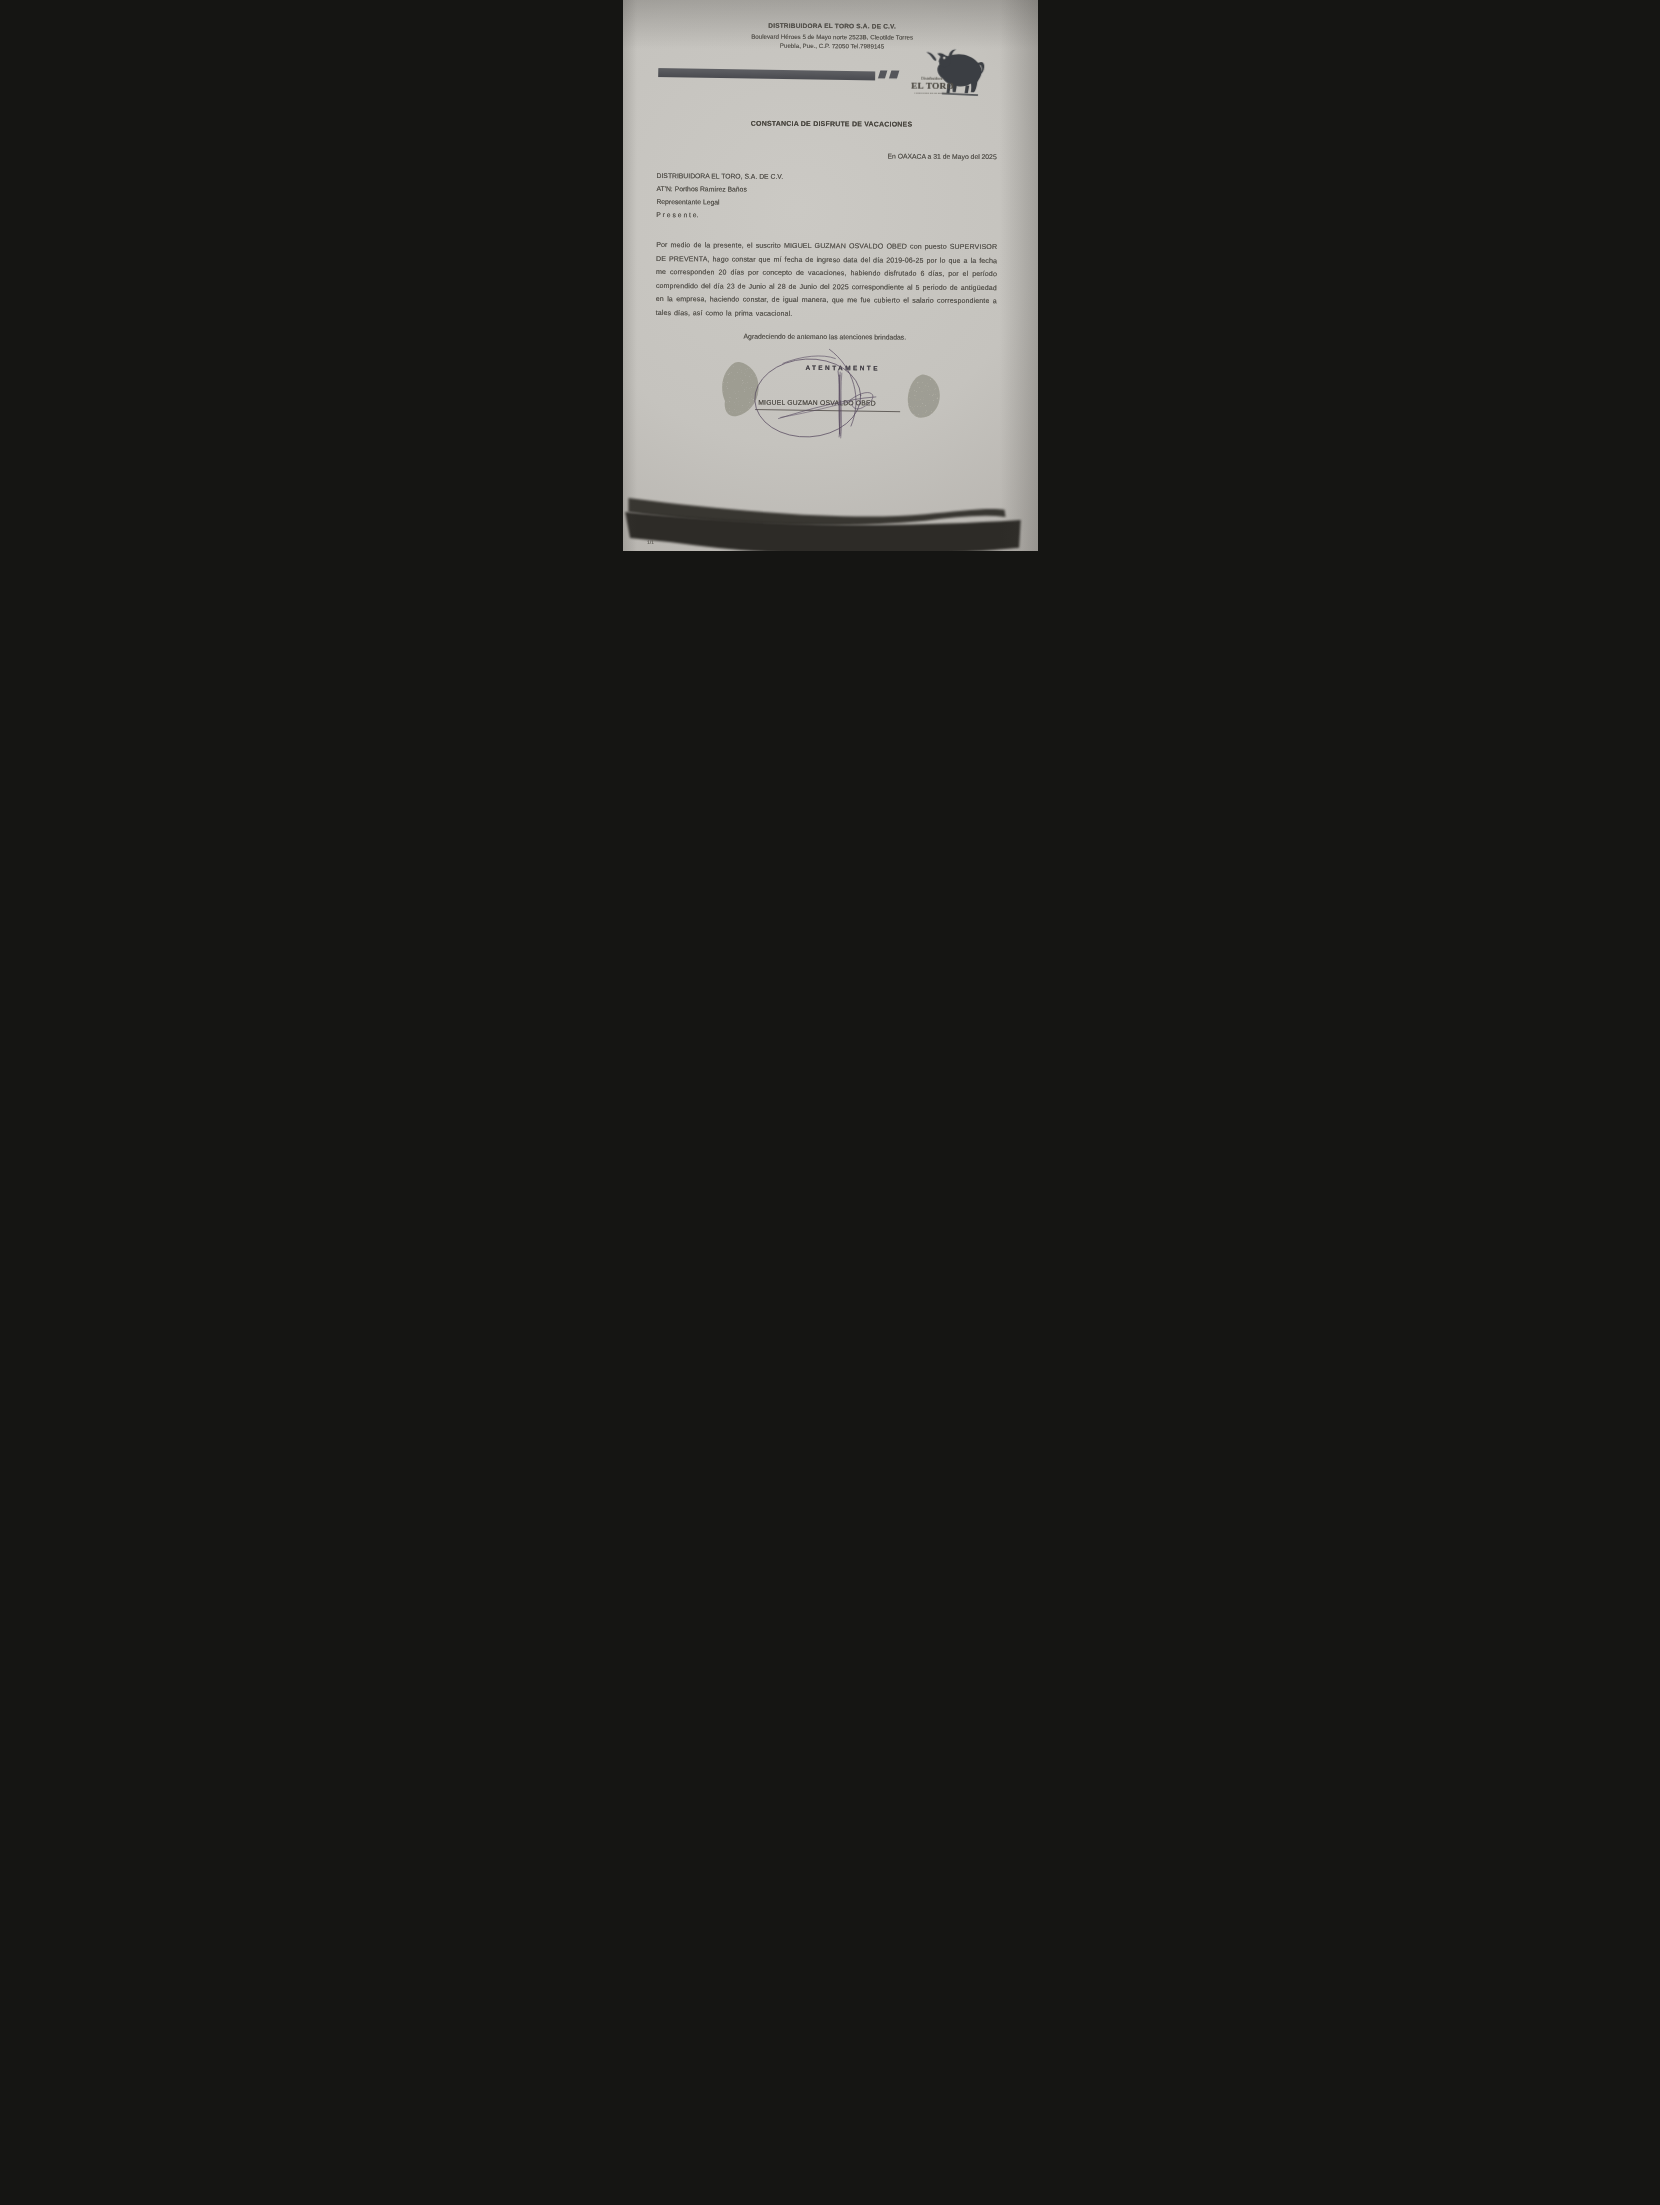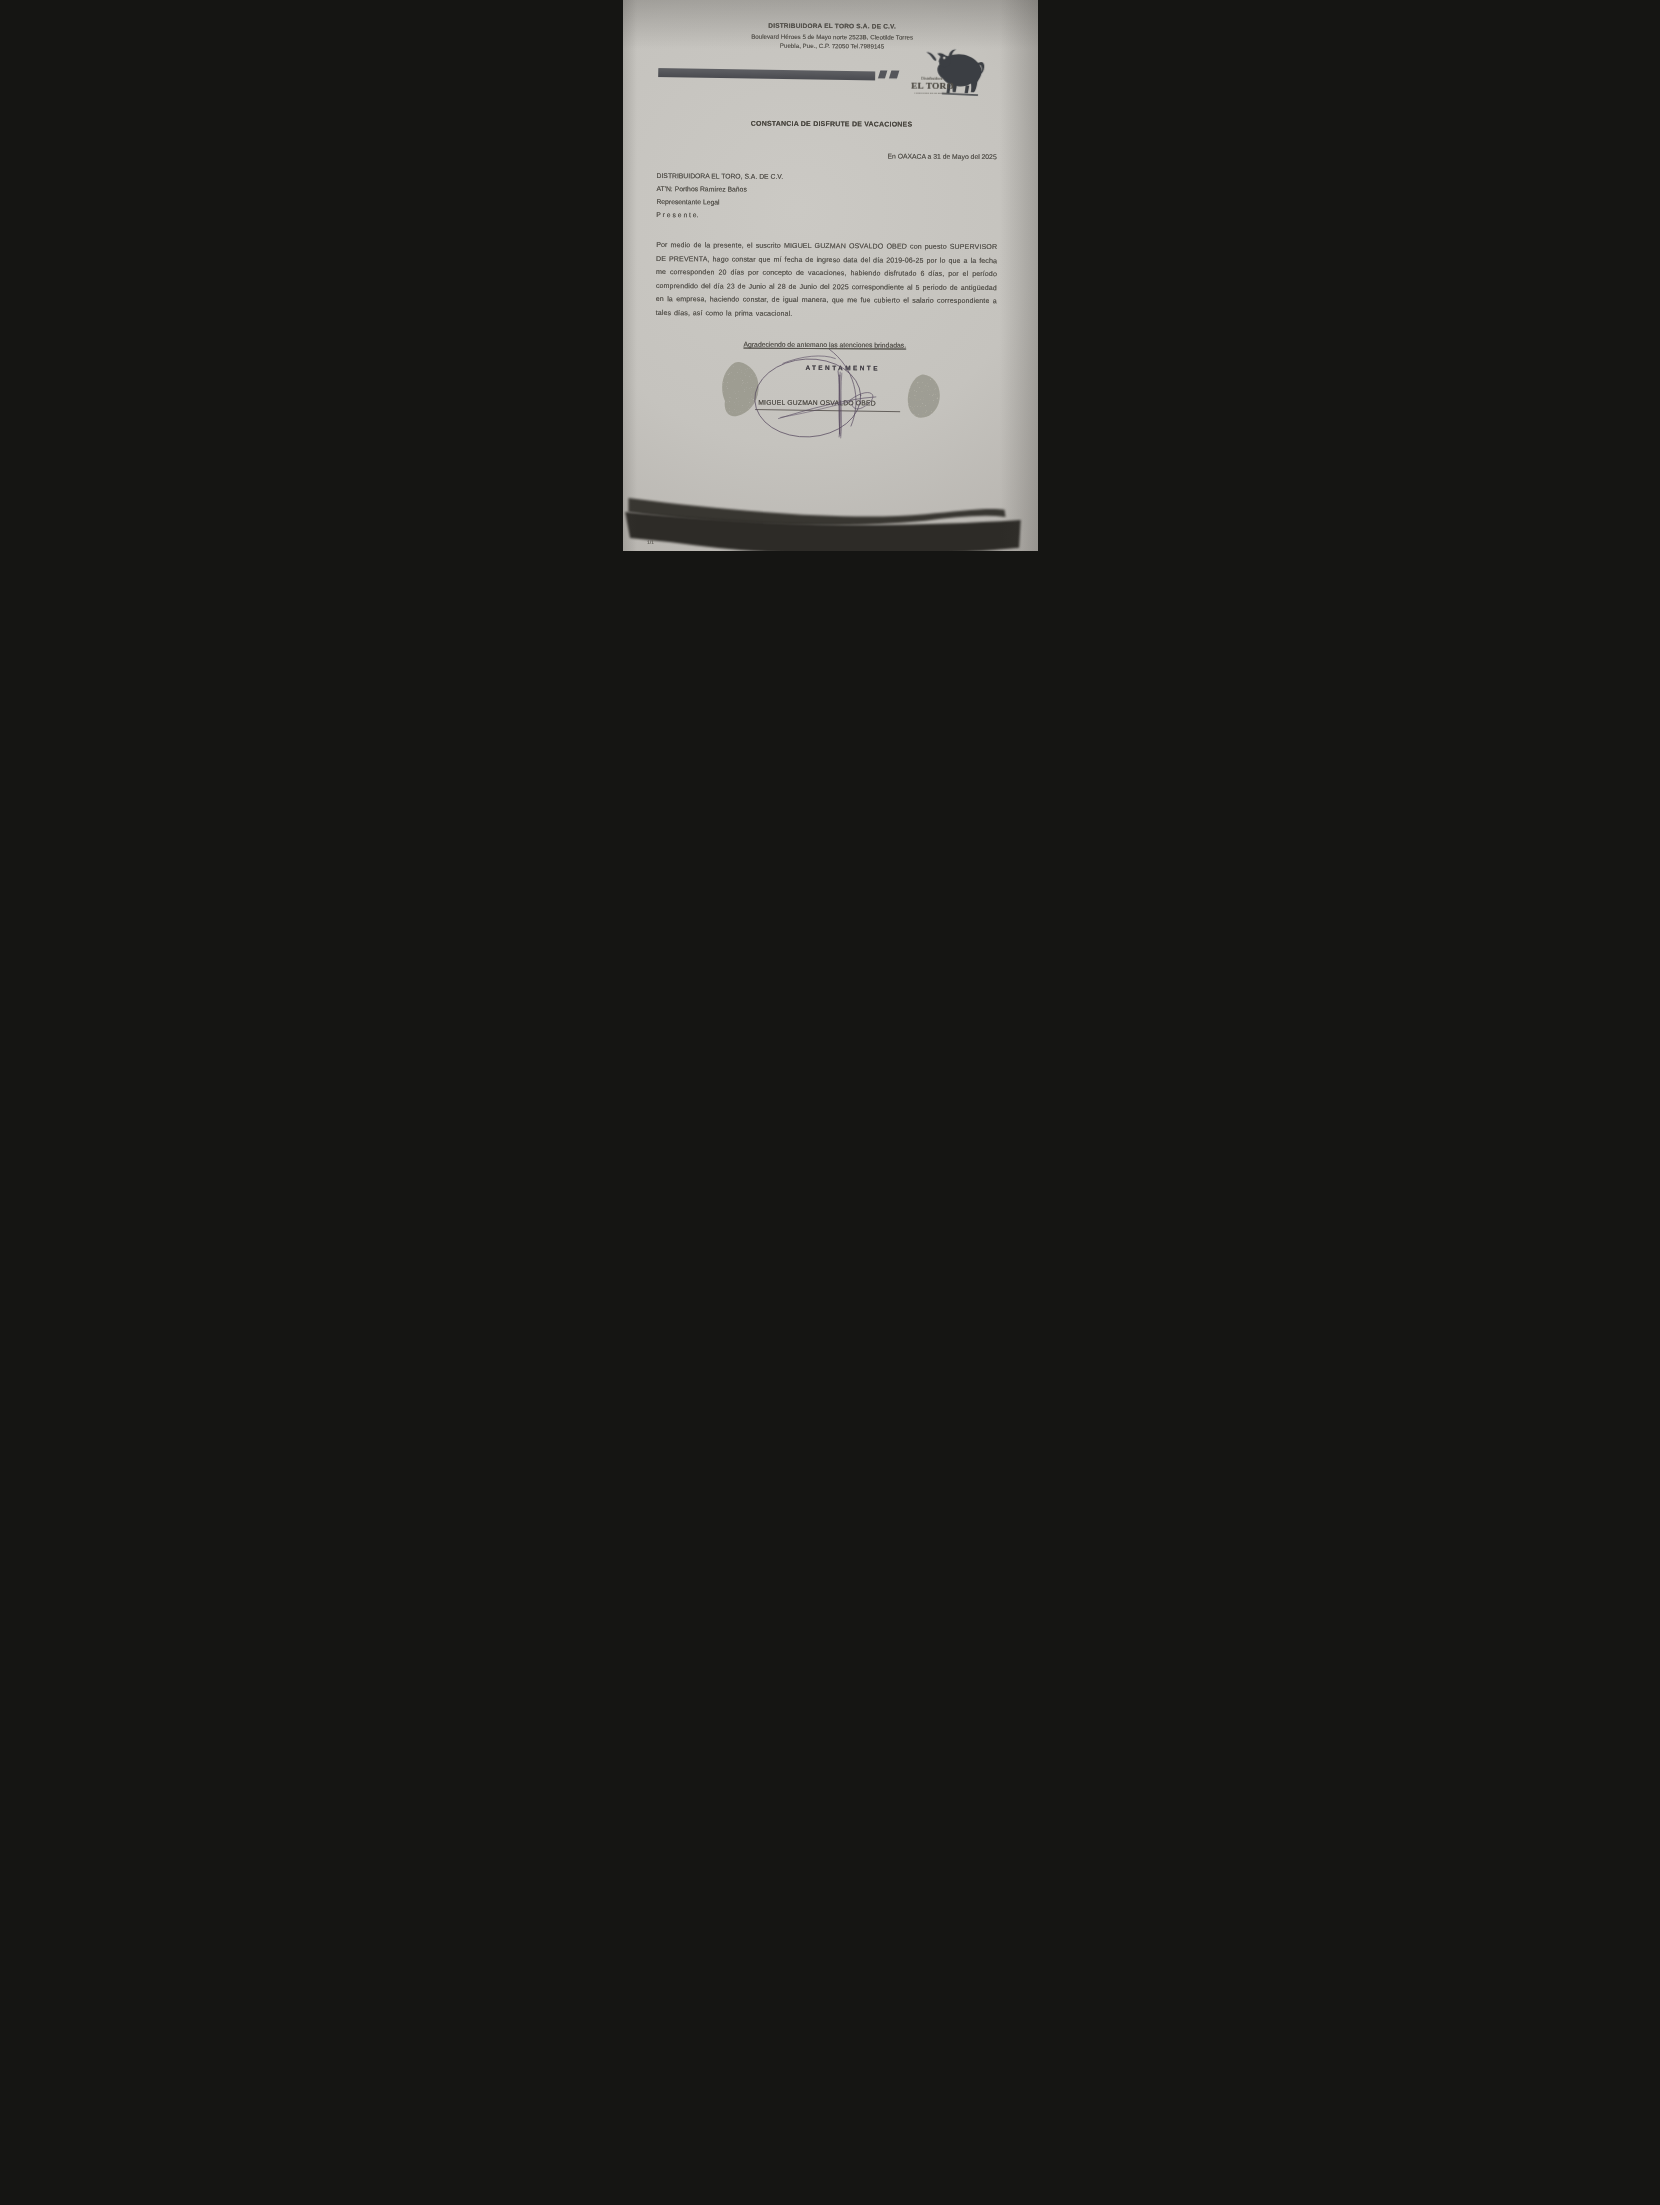--- a/index.html
+++ b/index.html
@@ -34,21 +34,21 @@
   .logo-main{left:284px;top:79px;width:49px;text-align:center;font-family:"Liberation Serif",serif;
     font-size:9.2px;font-weight:700;letter-spacing:0.3px;color:#504d46;filter:blur(0.2px);}
   .logo-tag{left:284px;top:90px;width:49px;text-align:center;font-family:"Liberation Serif",serif;
     font-size:2.4px;letter-spacing:0.1px;color:#6c6961;filter:blur(0.3px);white-space:nowrap;}
   .title{top:119px;font-size:7px;font-weight:700;letter-spacing:0.2px;color:#49463f;}
   .dateline{top:151px;left:0;width:373px;text-align:right;font-size:6.8px;color:#55524c;}
   .addr{left:33px;font-size:6.8px;color:#53504a;}
   .a1{top:172px;}  .a2{top:185px;}  .a3{top:198px;}  .a4{top:211px;}
   .para{left:33px;top:239px;width:341px;font-size:7.1px;line-height:13.6px;
     text-align:justify;letter-spacing:0.1px;word-spacing:0.8px;color:#57544e;}
-  .closing{top:340px;left:121px;font-size:6.8px;color:#57544e;text-decoration:underline;}
+  .closing{top:332px;left:121px;font-size:6.8px;color:#57544e;}
   .atte{top:363px;left:183px;font-size:6.5px;font-weight:700;letter-spacing:2.4px;color:#44404a;}
   .sigline-name{top:398px;left:136px;font-size:6.8px;letter-spacing:0.2px;color:#4c4943;}
   .sigline-rule{position:absolute;top:409px;left:133px;width:145px;height:0;
     border-top:1px solid rgba(82,78,74,.85);transform:rotate(.5deg);filter:blur(0.2px);}
   .pagenum{top:539px;left:24px;font-size:5.1px;color:#6b6962;transform:rotate(1deg);}
   svg{position:absolute;overflow:visible;}
   .band-svg{filter:blur(0.9px);}
   .sig-svg{filter:blur(0.1px);}
 </style>
 </head>

